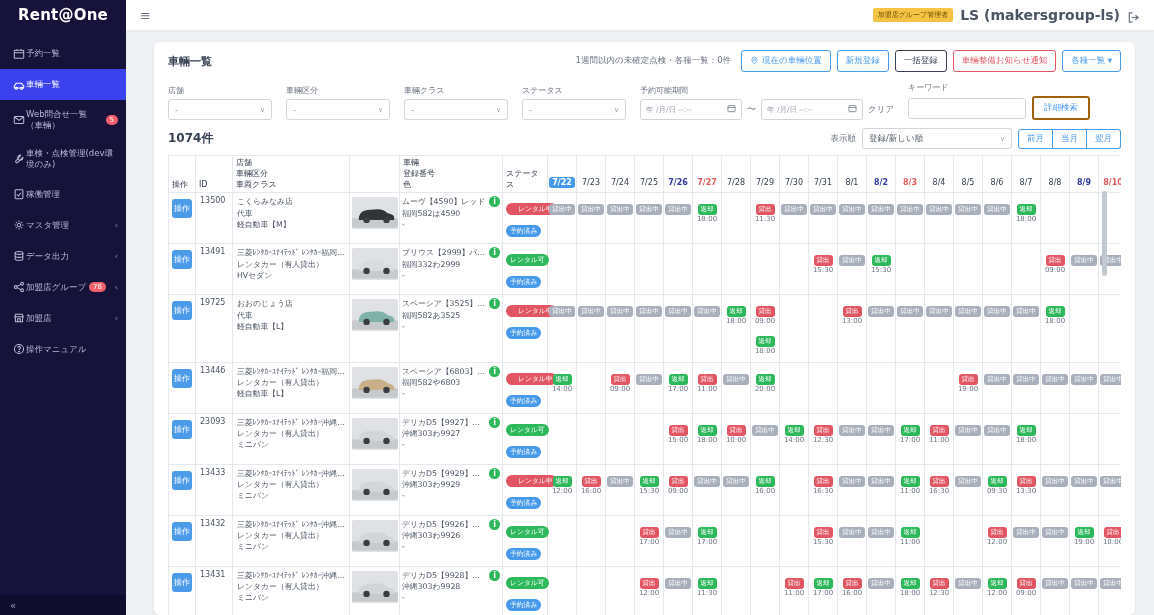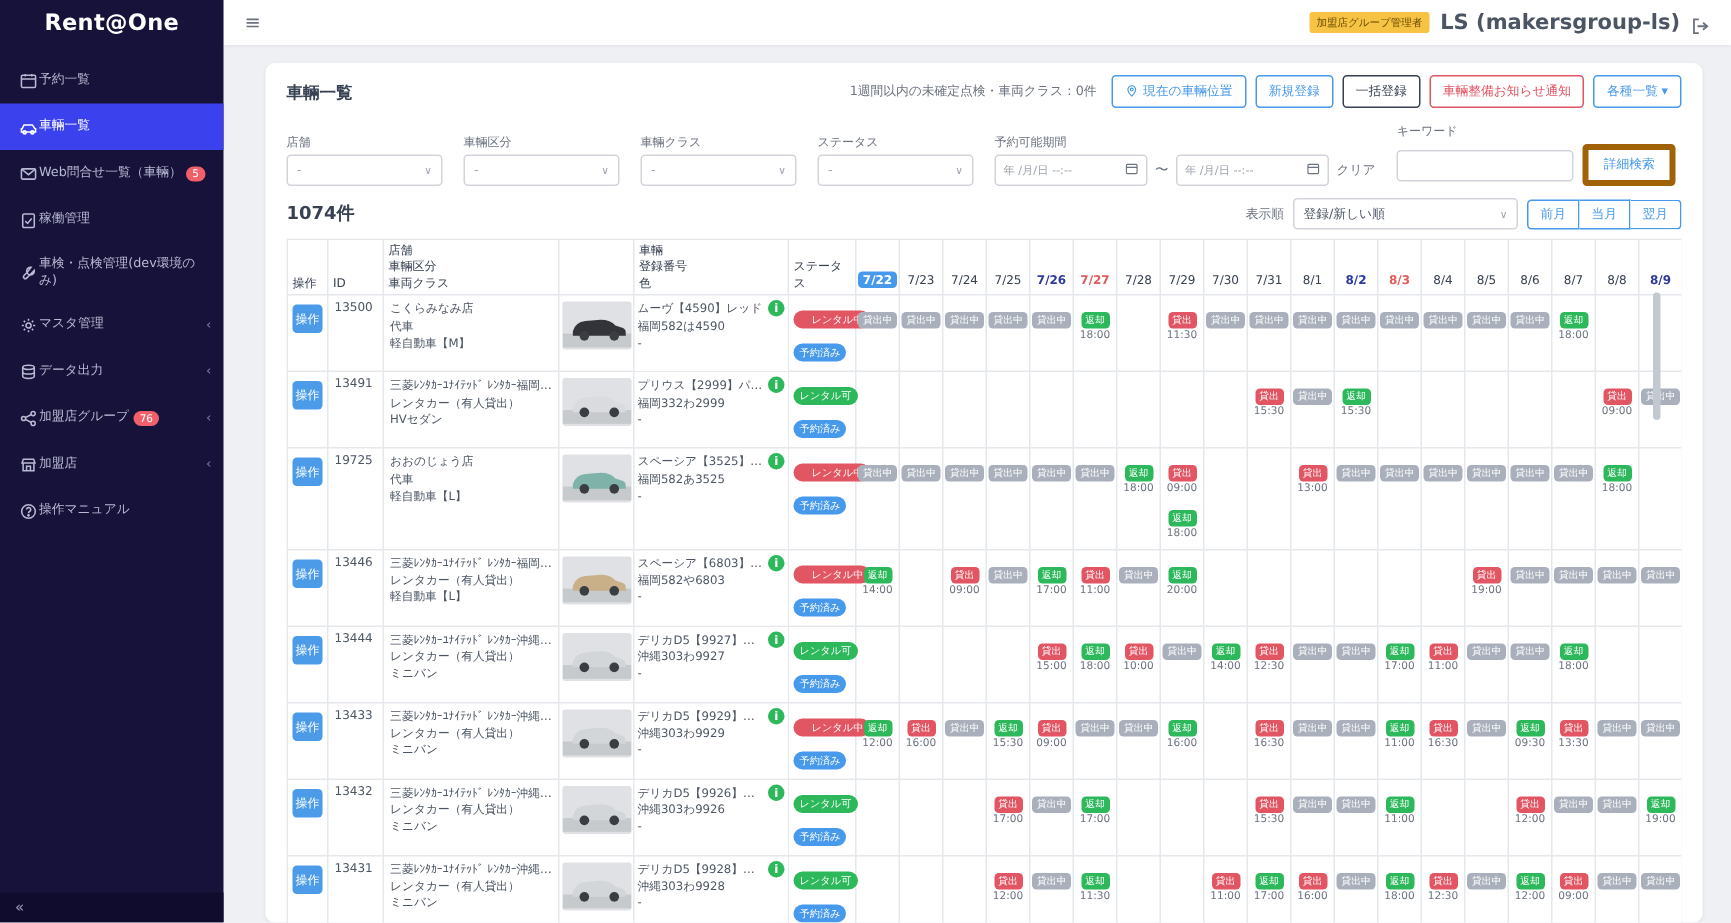--- a/index.html
+++ b/index.html
@@ -1,21 +1,21 @@
 <!DOCTYPE html>
 <html><head>
 <meta charset="utf-8">
 <style>
   * { margin:0; padding:0; box-sizing:border-box; }
   html,body { width:1154px; height:615px; overflow:hidden; background:#eef0f4;
     font-family:"DejaVu Sans","Liberation Sans",sans-serif; }
   .app { display:flex; width:1154px; height:615px; }
 
   
-  .sidebar { width:149px; background:#17123a; color:#b9bad4; flex-shrink:0; position:relative; }
+  .sidebar { width:126px; background:#17123a; color:#b9bad4; flex-shrink:0; position:relative; }
   .logo { height:30px; display:flex; align-items:center; justify-content:center;
     color:#fff; font-weight:bold; font-size:15px; letter-spacing:.2px; }
   .nav { margin-top:8px; }
   .nav-item { display:flex; align-items:center; gap:1px; padding:9px 8px 9px 12px;
     font-size:8.5px; cursor:pointer; position:relative; }
   .nav-item.active { background:#3c41ee; color:#fff; }
   .nav-ic { width:13px; height:13px; flex-shrink:0; display:inline-flex; align-items:center; justify-content:center; }
   .nav-ic svg { width:12px; height:12px; }
   .nav-label { line-height:1.25; }
   .nav-badge { background:#f1606a; color:#fff; font-size:7px; border-radius:8px;
@@ -56,21 +56,21 @@
     font-size:8.5px; color:#9ca3af; display:flex; align-items:center; padding:0 6px; cursor:pointer; background:#fff; }
   .sel .car { margin-left:auto; color:#9ca3af; font-size:7px; }
   .dates-wrap { display:flex; align-items:center; gap:5px; }
   .dinput { width:102px; height:21px; border:1px solid #d1d5db; border-radius:3px;
     font-size:7.5px; color:#9ca3af; display:flex; align-items:center; padding:0 5px; background:#fff; }
   .dinput .cal { margin-left:auto; }
   .dinput svg { width:9px; height:9px; color:#6b7280; }
   .range-sep { font-size:9px; color:#6b7280; }
   .clear-link { font-size:8.5px; color:#6b7280; cursor:pointer; }
   .kw-input { width:118px; height:21px; border:1px solid #d1d5db; border-radius:3px; background:#fff; }
-  .search-btn { font-size:8.5px; color:#4799eb; border:4px solid #a16207; background:#fff;
+  .search-btn { font-size:8.5px; color:#4799eb; border:2px solid #a16207; background:#fff;
     border-radius:3px; padding:4px 10px; cursor:pointer; margin-left:6px; }
 
   
   .count-row { display:flex; align-items:center; margin-top:8px; }
   .count { font-size:12px; font-weight:bold; color:#374151; }
   .sort-area { margin-left:auto; display:flex; align-items:center; gap:6px; }
   .sort-label { font-size:8.5px; color:#6b7280; }
   .sort-sel { width:150px; }
   .month-group { display:flex; }
   .mbtn { font-size:8.5px; color:#4799eb; border:1px solid #4799eb; background:#fff;
@@ -148,33 +148,33 @@
               <rect x="1.5" y="3" width="11" height="8" rx="1"></rect>
               <path d="M2 3.5 L7 7.5 L12 3.5"></path>
             </svg>
           </span>
           <span class="nav-label">Web問合せ一覧（車輛）</span>
           <span class="nav-badge">5</span>
         </div>
         <div class="nav-item">
           <span class="nav-ic">
             <svg viewBox="0 0 14 14" fill="none" stroke="currentColor" stroke-width="1.2">
+              <path d="M9 2.5 a3 3 0 1 0 2.5 2.5 L8 8.5 L5.5 11 a1.4 1.4 0 1 1-2-2 L6 6.5 Z"></path>
+            </svg>
+          </span>
+          <span class="nav-label">車検・点検管理(dev環境のみ)</span>
+        </div>
+        <div class="nav-item">
+          <span class="nav-ic">
+            <svg viewBox="0 0 14 14" fill="none" stroke="currentColor" stroke-width="1.2">
               <rect x="2.5" y="2" width="9" height="10.5" rx="1"></rect>
               <path d="M4.5 7.5 L6.3 9.3 L9.5 5.5"></path>
             </svg>
           </span>
           <span class="nav-label">稼働管理</span>
-        </div>
-        <div class="nav-item">
-          <span class="nav-ic">
-            <svg viewBox="0 0 14 14" fill="none" stroke="currentColor" stroke-width="1.2">
-              <path d="M9 2.5 a3 3 0 1 0 2.5 2.5 L8 8.5 L5.5 11 a1.4 1.4 0 1 1-2-2 L6 6.5 Z"></path>
-            </svg>
-          </span>
-          <span class="nav-label">車検・点検管理(dev環境のみ)</span>
         </div>
         <div class="nav-item">
           <span class="nav-ic">
             <svg viewBox="0 0 14 14" fill="none" stroke="currentColor" stroke-width="1.2">
               <circle cx="7" cy="7" r="2"></circle>
               <path d="M7 1.8 V3.4 M7 10.6 V12.2 M1.8 7 H3.4 M10.6 7 H12.2 M3.3 3.3 L4.4 4.4 M9.6 9.6 L10.7 10.7 M10.7 3.3 L9.6 4.4 M4.4 9.6 L3.3 10.7"></path>
             </svg>
           </span>
           <span class="nav-label">マスタ管理</span>
           <span class="nav-chevron">‹</span>
@@ -241,21 +241,21 @@
               <path d="M5 7 H12"></path>
           </svg>
         </span>
       </div>
     </div>
 
     <div class="card">
       <div class="card-head">
         <span class="page-title">車輛一覧</span>
         <div class="head-right">
-          <span class="notice">1週間以内の未確定点検・車両クラス：0件</span>
+          <span class="notice">1週間以内の未確定点検・各種一覧：0件</span>
           <span id="toolbar-buttons" style="display: inline-flex; gap: 6px;">
               <button class="tbtn blue">
                 <span><svg viewBox="0 0 14 14" fill="none" stroke="currentColor" stroke-width="1.2">
                     <path d="M7 12.5 C7 12.5 11 8.8 11 5.8 A4 4 0 0 0 3 5.8 C3 8.8 7 12.5 7 12.5 Z"></path>
                     <circle cx="7" cy="5.8" r="1.5"></circle>
                   </svg></span>
                 <span>現在の車輛位置</span>
               </button>
               <button class="tbtn blue">
                 <span>新規登録</span>
@@ -675,21 +675,21 @@
                 </td>
                 <td class="sched">
                   <div class="sevent"><span class="sbadge busy">貸出中</span></div>
                 </td>
                 <td class="sched">
                   <div class="sevent"><span class="sbadge busy">貸出中</span></div>
                 </td>
               </tr>
               <tr>
                 <td style="padding:3px;"><button class="op-btn">操作</button></td>
-                <td class="id-cell">13444</td>
+                <td class="id-cell">23093</td>
                 <td class="store-cell" style="padding-left:4px;">
                   <div>三菱ﾚﾝﾀｶｰﾕﾅｲﾃｯﾄﾞ ﾚﾝﾀｶｰ沖縄豊見城店</div>
                   <div>レンタカー（有人貸出）</div>
                   <div>ミニバン</div>
                 </td>
                 <td style="padding:4px 2px;">
                   <div class="photo">
                     <svg viewBox="0 0 60 38">
                       <rect width="60" height="38" fill="#dfe1e4"></rect>
                       <rect y="26" width="60" height="12" fill="#c7cacd"></rect>

